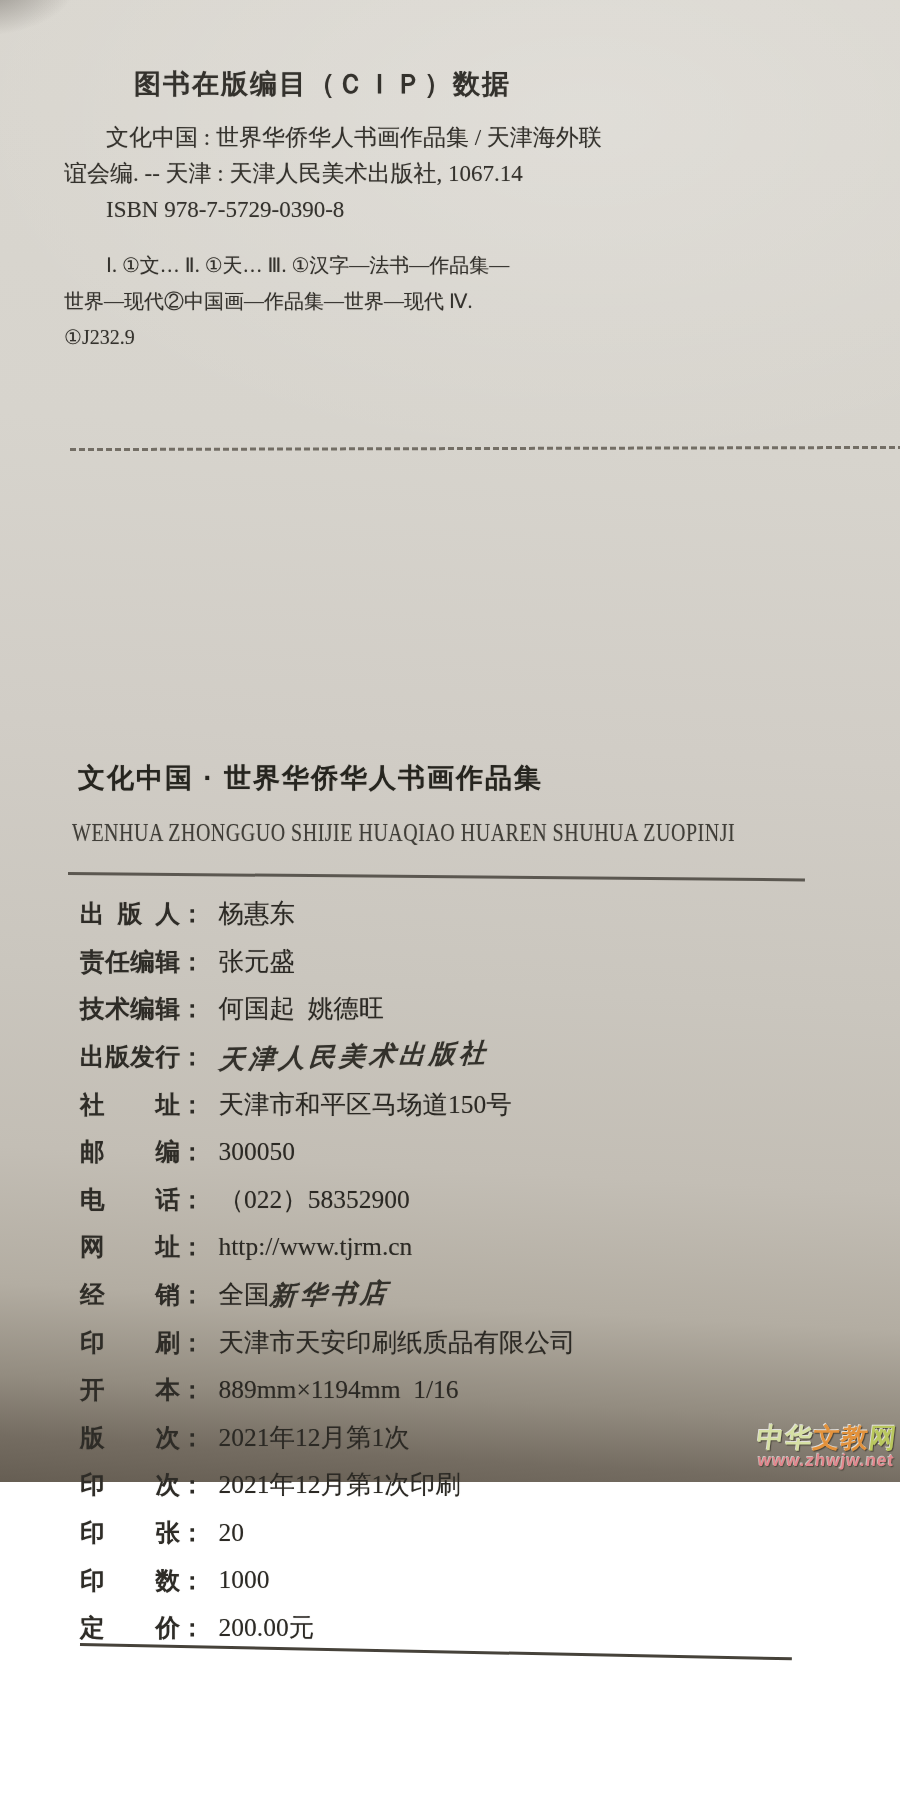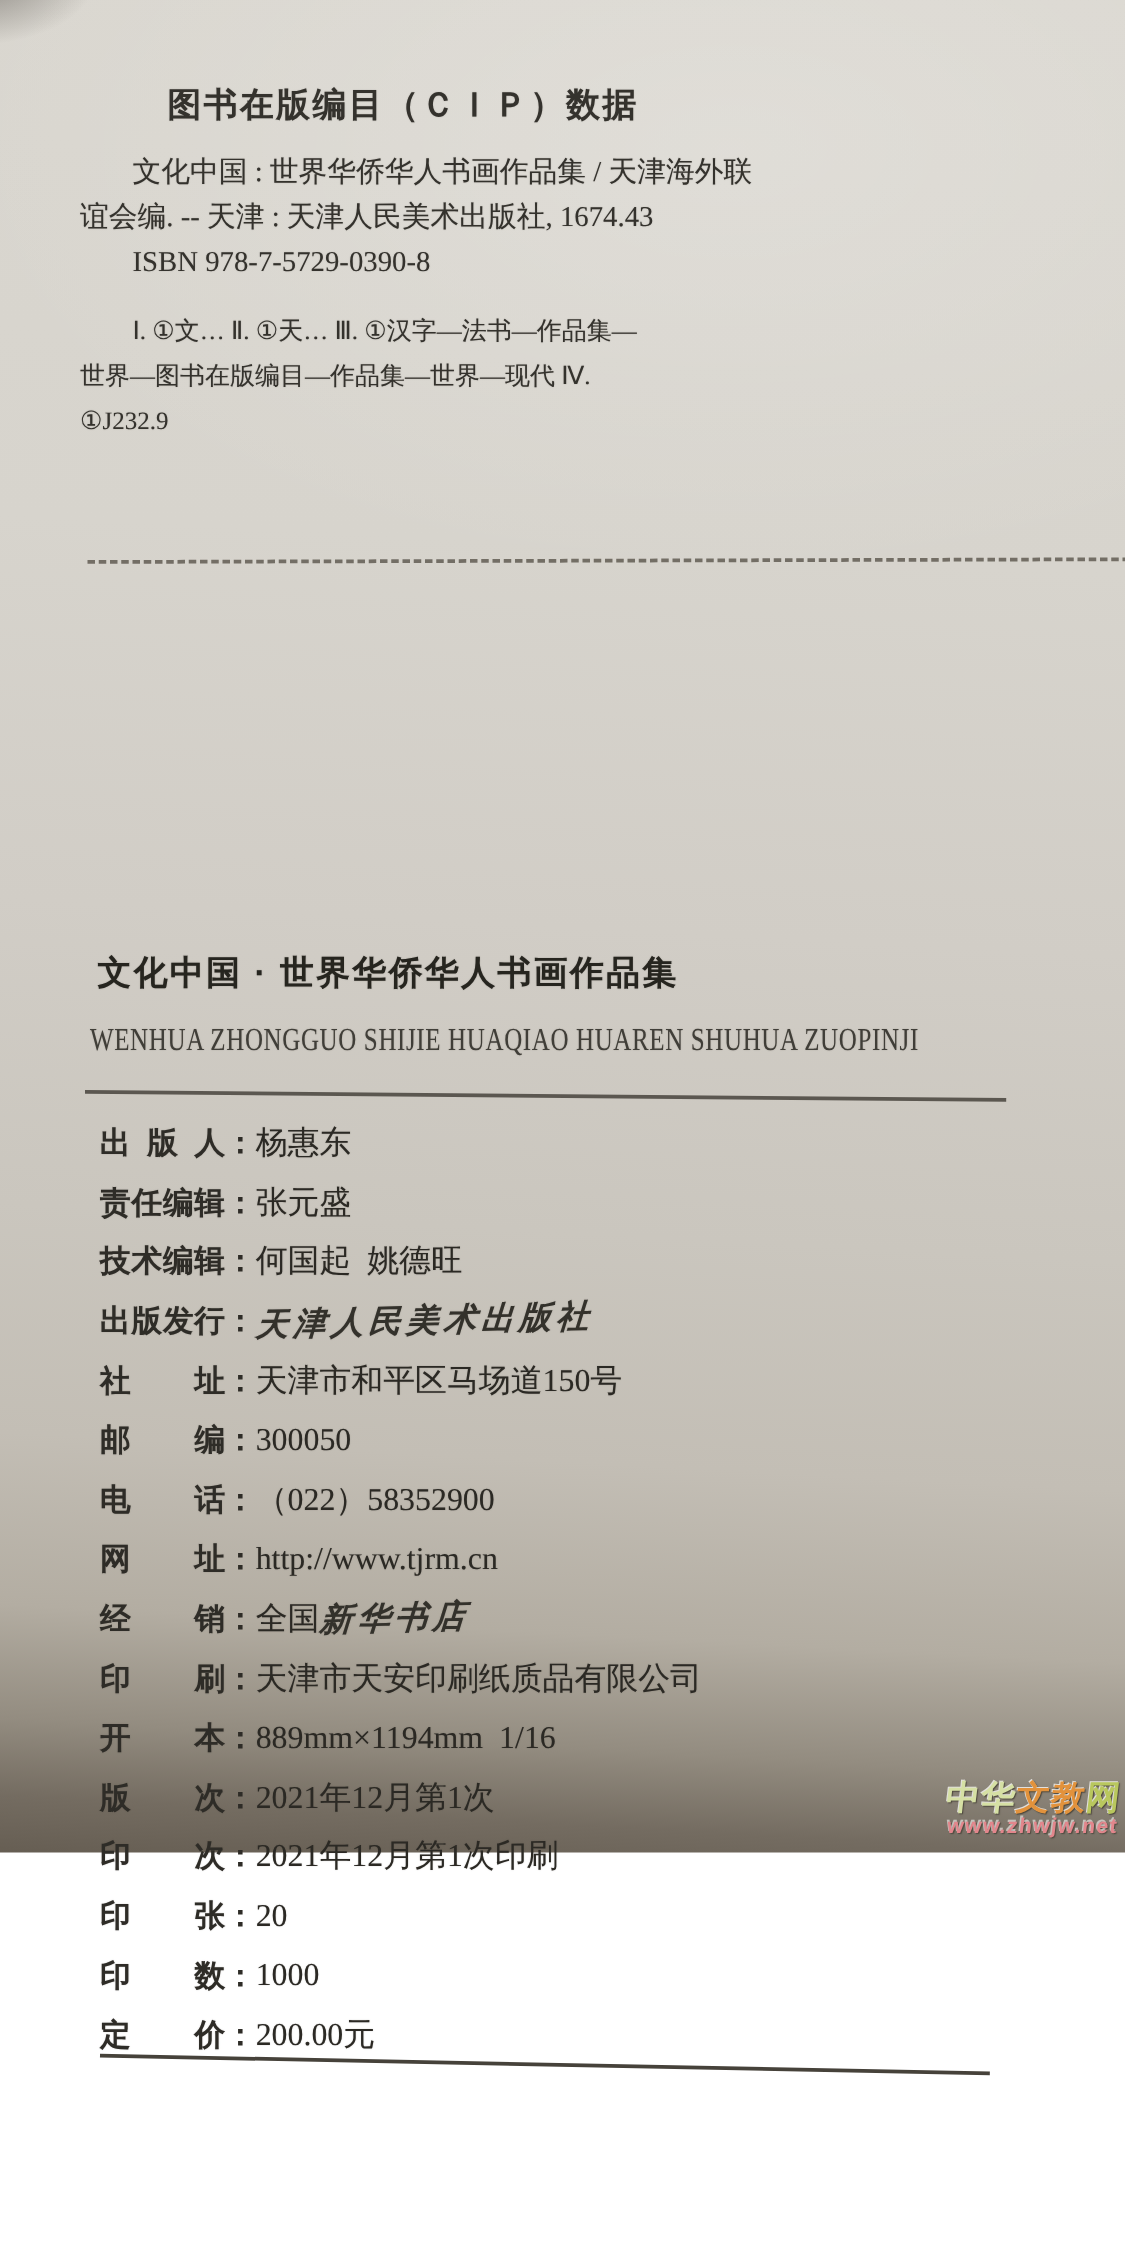--- a/index.html
+++ b/index.html
@@ -44,21 +44,21 @@
     border-top:3px solid #5b5750; transform:rotate(.5deg); transform-origin:left; }
 
   
   .colophon{ position:absolute; left:80px; top:890px; width:740px; }
   .info-row{ height:47.6px; display:flex; align-items:center; white-space:pre; }
   .info-label{ display:inline-flex; justify-content:space-between; width:100px;
     font-family:"Liberation Sans", sans-serif; font-weight:600; font-size:24.5px;
     color:#2e2c27; text-shadow:0 0 1px rgba(60,55,48,.35); }
   .info-colon{ font-family:"Liberation Sans", sans-serif; font-weight:600;
     font-size:24.5px; color:#2e2c27; }
-  .info-value{ font-size:25.5px; color:#2b2924;
+  .info-value{ margin-left:14px; font-size:25.5px; color:#2b2924;
     text-shadow:0 0 1px rgba(60,55,48,.35); }
   .brush{ display:inline-block; font-style:italic; font-weight:700; letter-spacing:4px;
     transform:skewX(-5deg) rotate(-1.5deg); font-size:26px; color:#33312b; }
 
   
   .footer-rule{ position:absolute; left:80px; top:1643px; width:712px;
     border-top:3px solid #46423a; transform:rotate(1.15deg); transform-origin:left; }
   .notice{ position:absolute; left:80px; top:1668px; font-size:29px; font-weight:bold;
     font-family:"Liberation Sans", sans-serif; letter-spacing:2px; color:#302d27;
     white-space:pre; text-shadow:0 0 1px rgba(45,40,35,.4); }
@@ -74,27 +74,27 @@
 </style>
 </head>
 <body>
 
 <div class="page">
 
   <div class="cip-heading txt">图书在版编目（ＣＩＰ）数据</div>
 
   <div class="cip-body txt">
       <div class="cip-line indent">文化中国 : 世界华侨华人书画作品集 / 天津海外联</div>
-      <div class="cip-line">谊会编. -- 天津 : 天津人民美术出版社, 1674.43</div>
+      <div class="cip-line">谊会编. -- 天津 : 天津人民美术出版社, 1067.14</div>
       <div class="cip-line indent">ISBN 978-7-5729-0390-8</div>
     </div>
 
   <div class="cip-class txt">
       <div class="cip-line indent">Ⅰ. ①文… Ⅱ. ①天… Ⅲ. ①汉字—法书—作品集—</div>
-      <div class="cip-line">世界—图书在版编目—作品集—世界—现代 Ⅳ.</div>
+      <div class="cip-line">世界—现代②中国画—作品集—世界—现代 Ⅳ.</div>
       <div class="cip-line">①J232.9</div>
     </div>
 
 
   <div class="divider-dashed"></div>
 
   <div class="book-title">文化中国 · 世界华侨华人书画作品集</div>
   <div class="pinyin">WENHUA ZHONGGUO SHIJIE HUAQIAO HUAREN SHUHUA ZUOPINJI</div>
   <div class="title-rule"></div>
 

